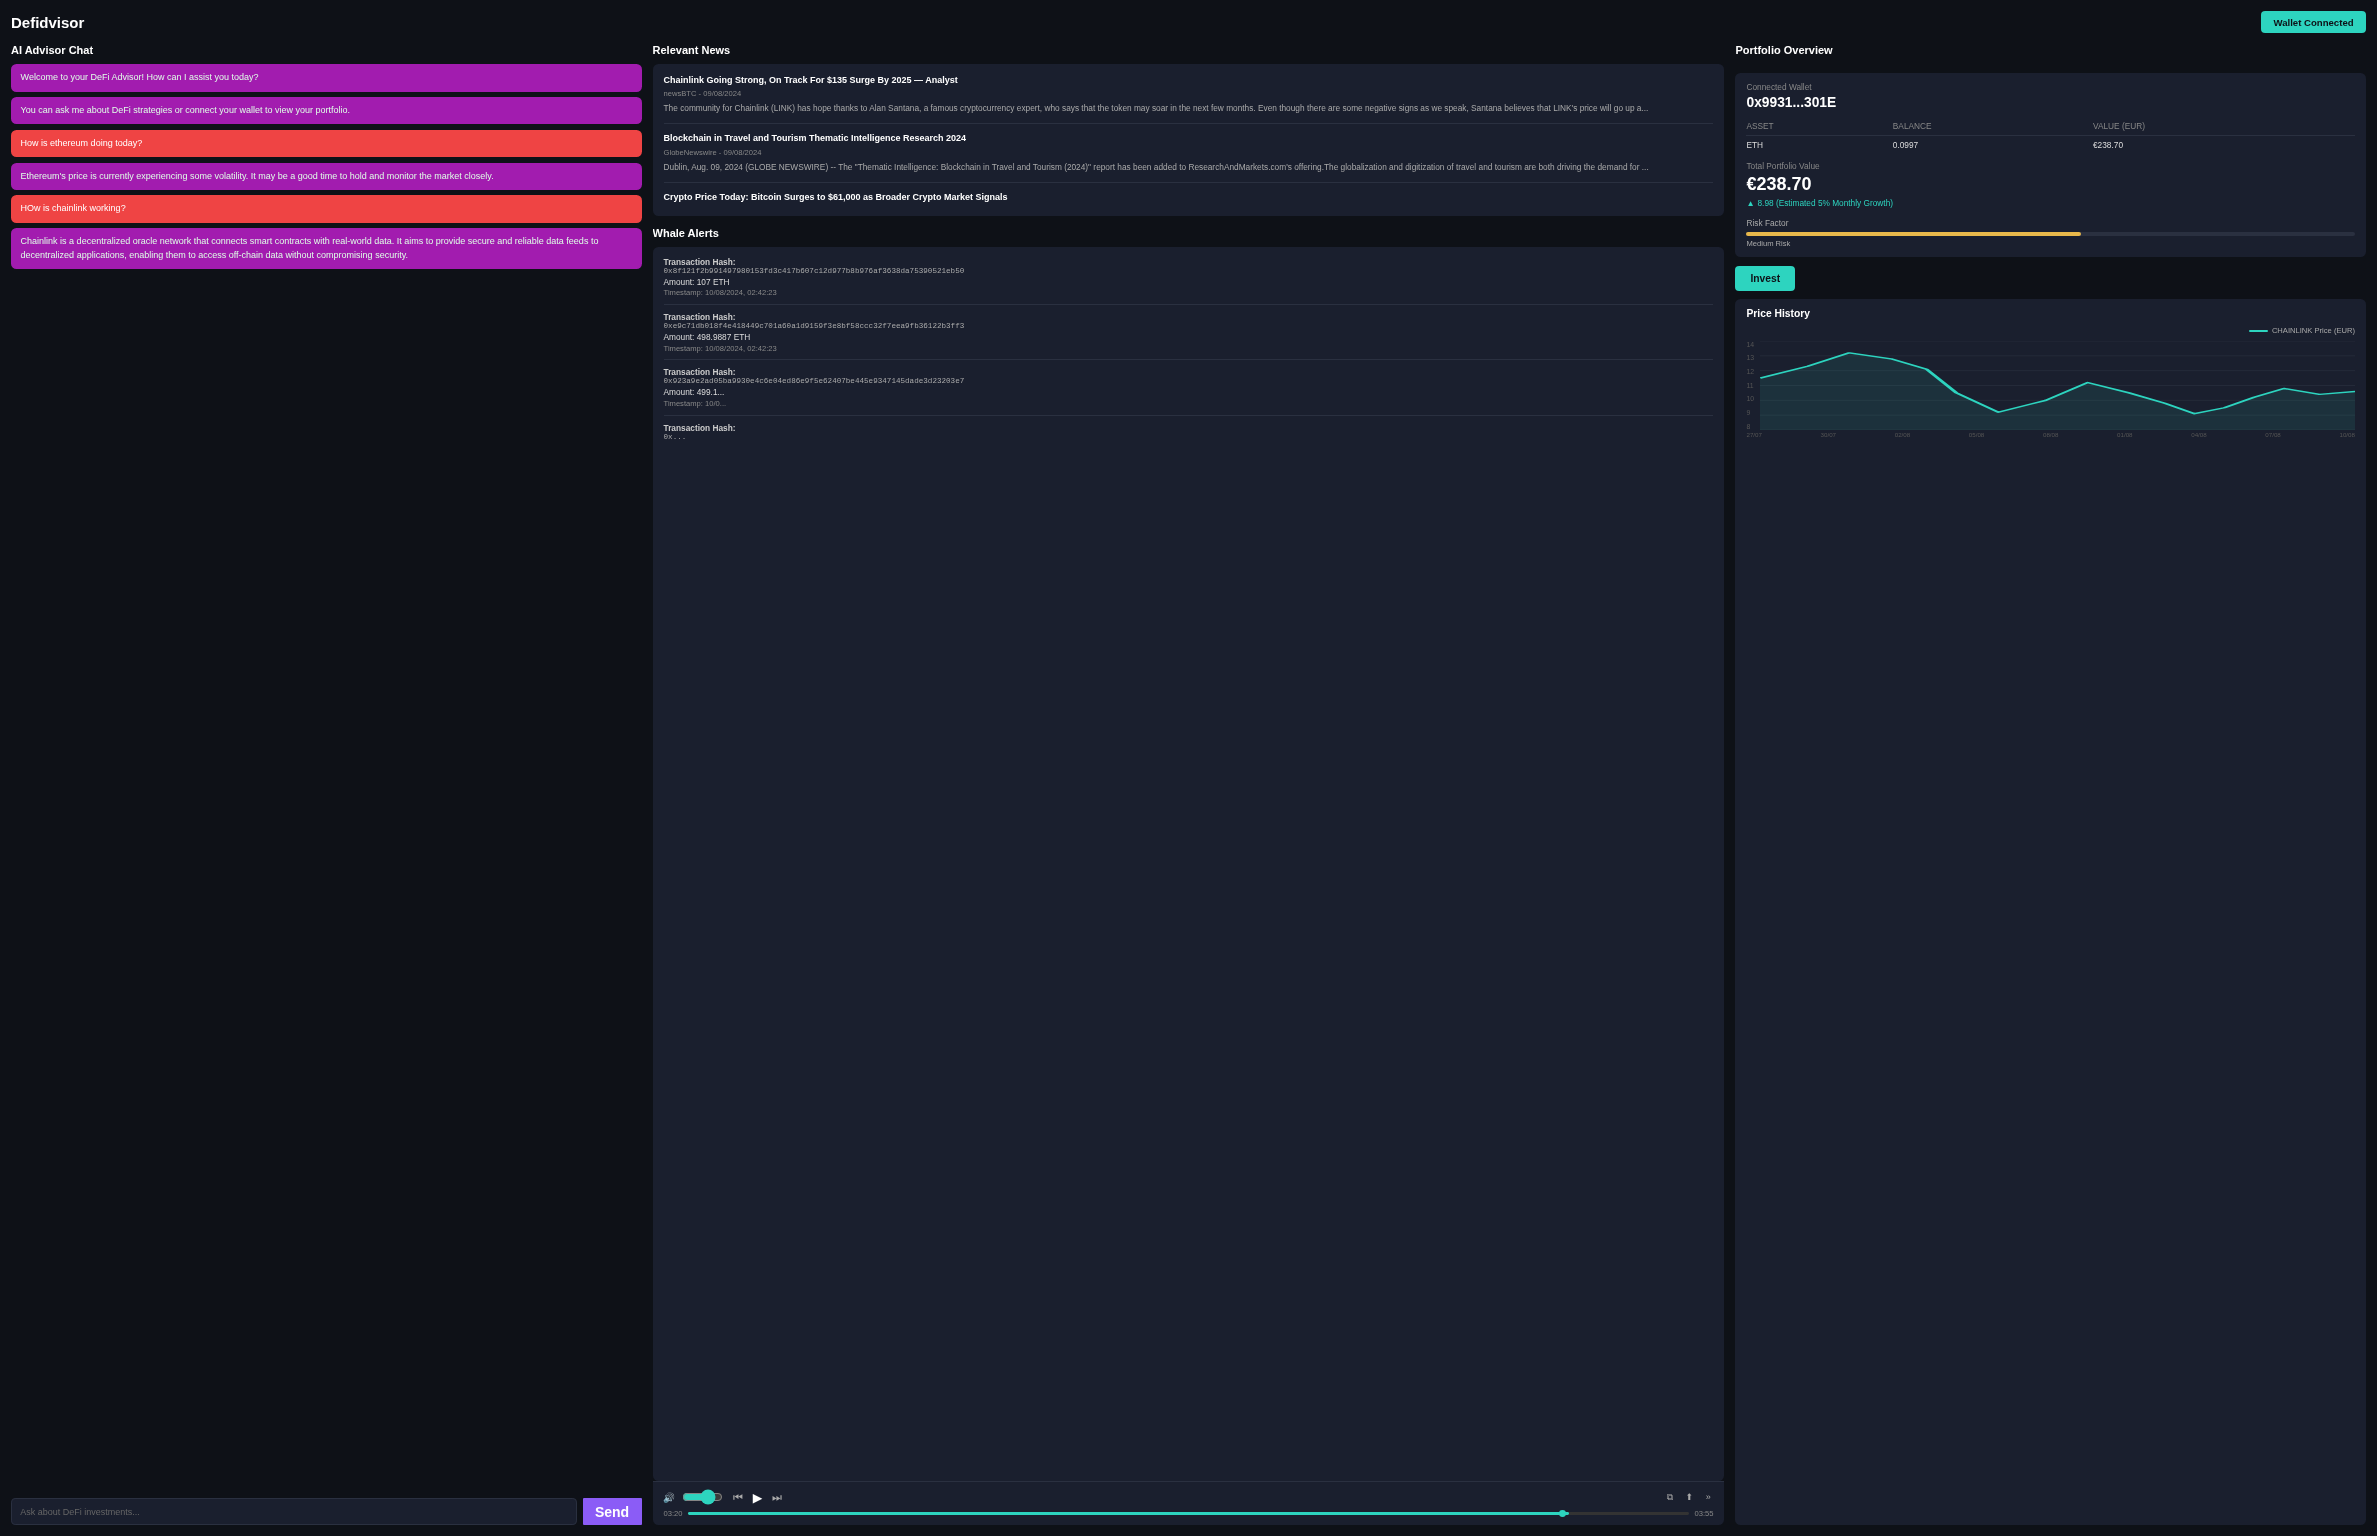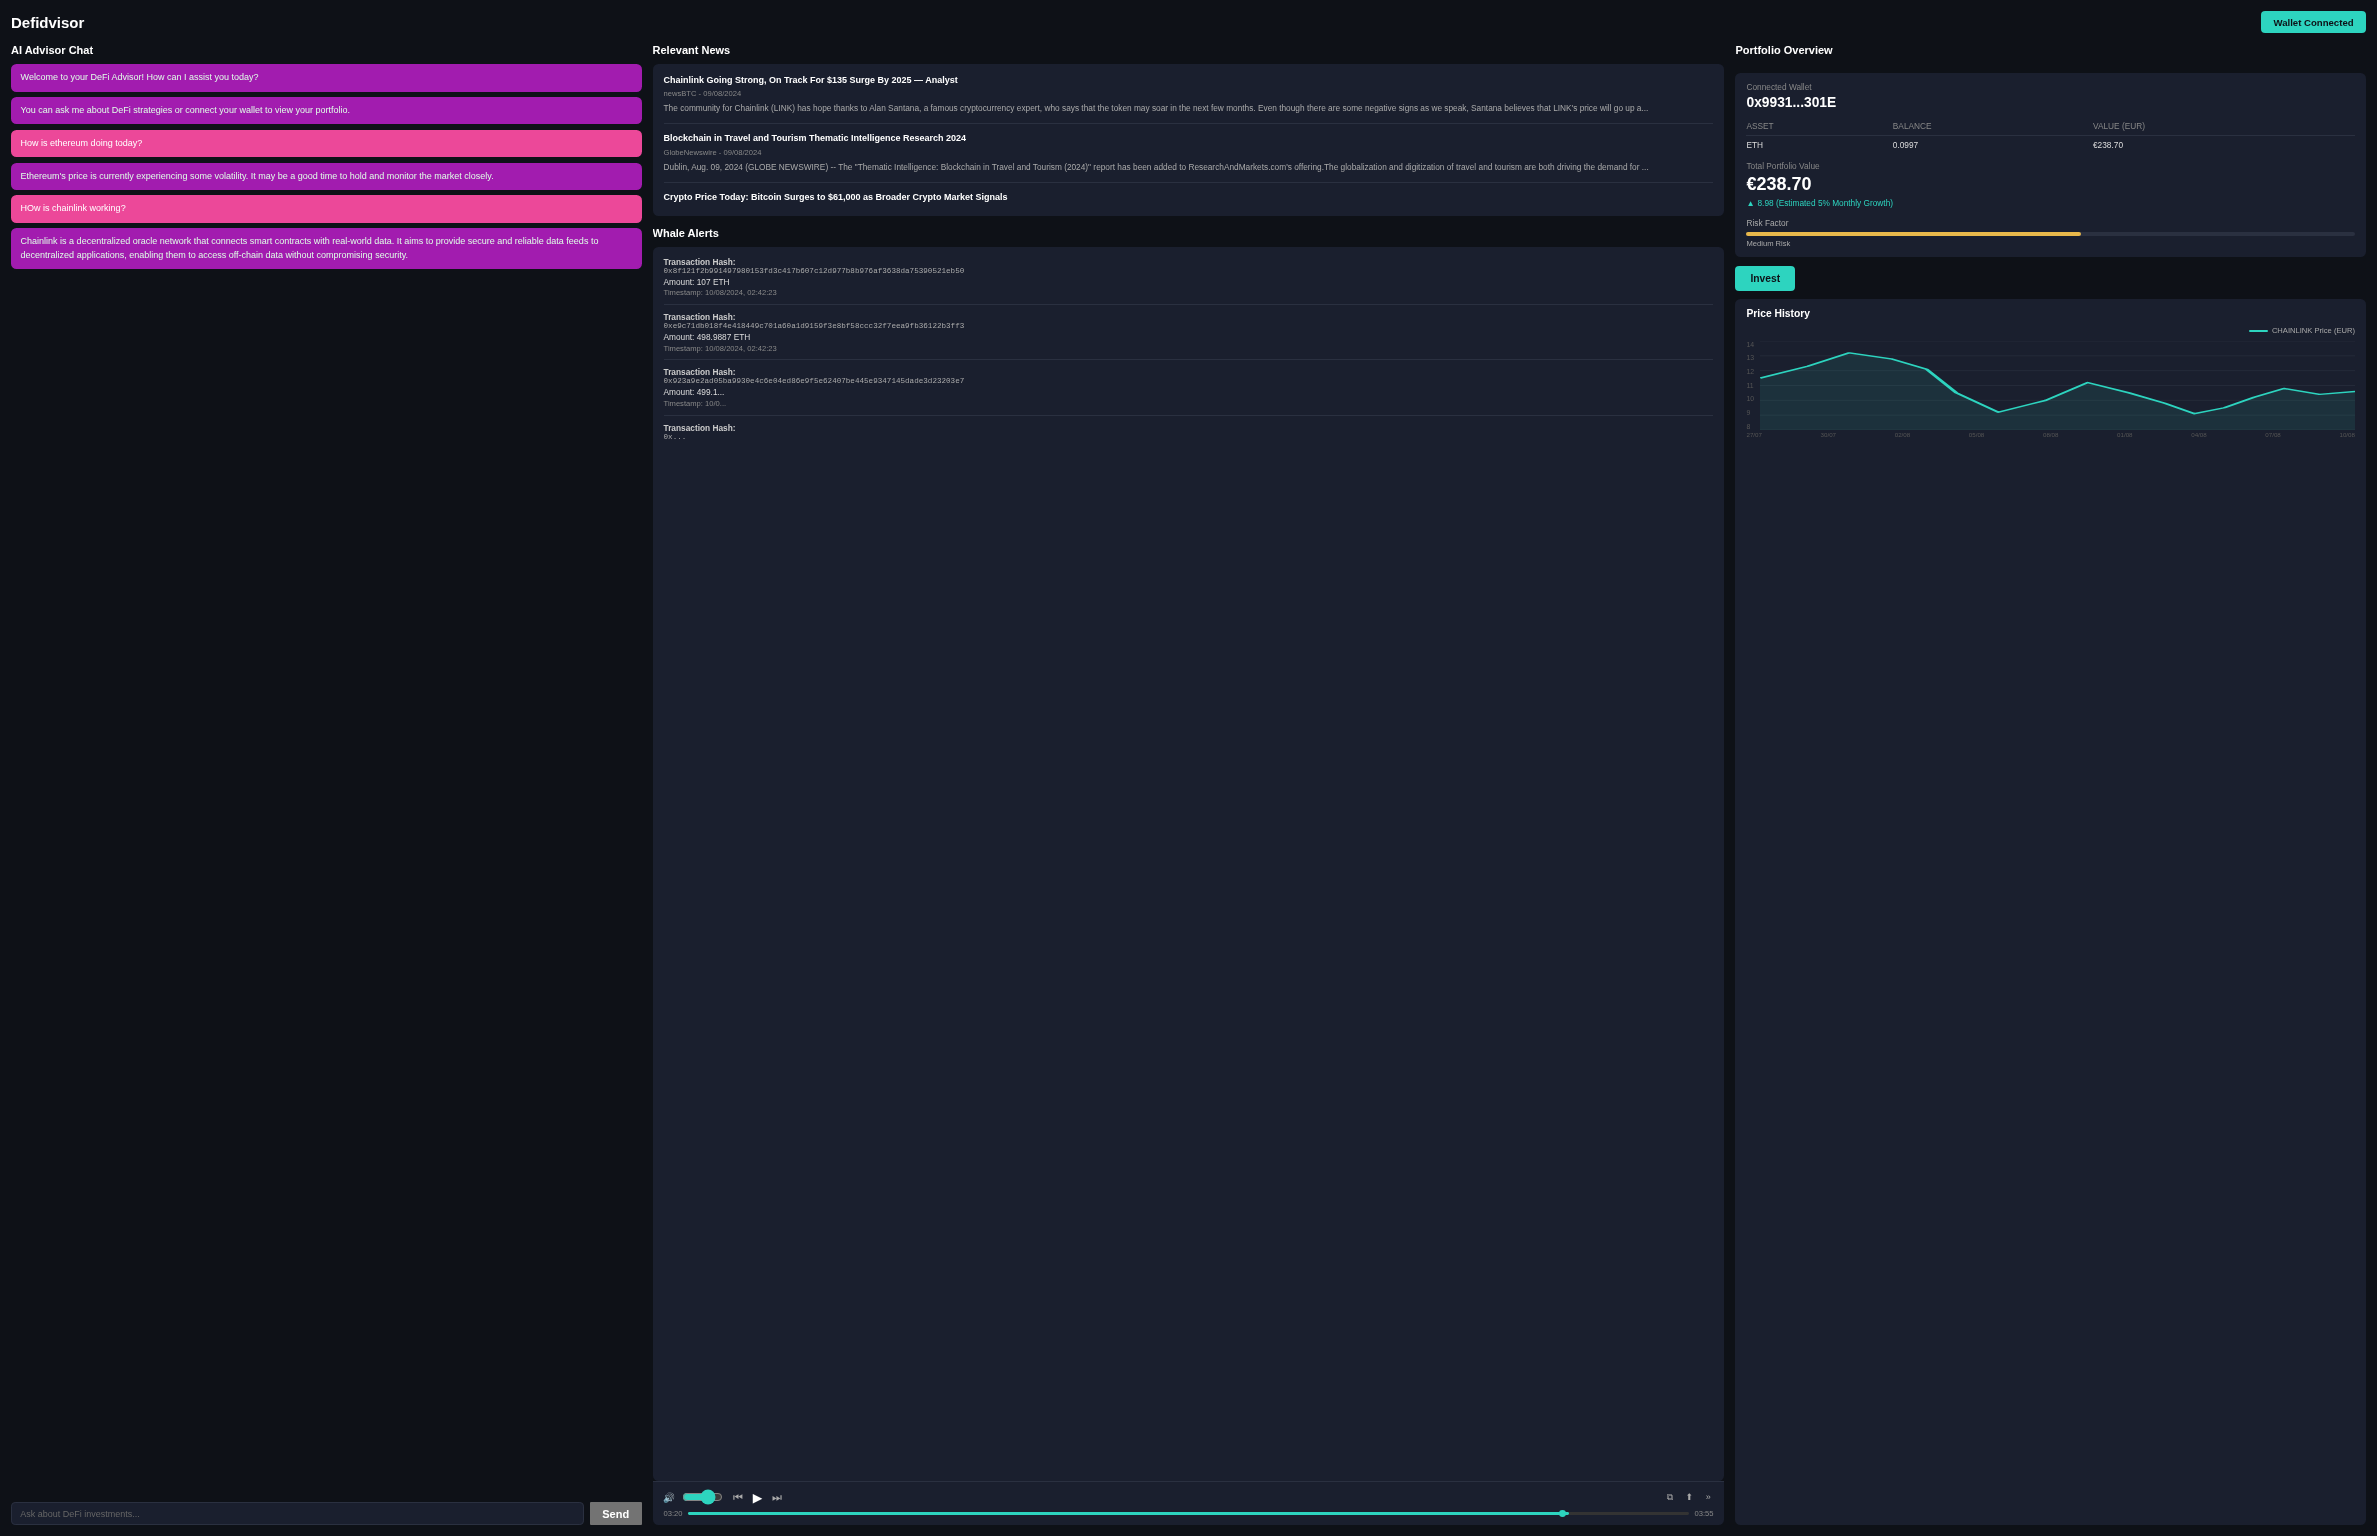--- a/index.html
+++ b/index.html
@@ -67,45 +67,45 @@
       border-radius: 5.5px;
       padding: 6.9px 9.6px;
       line-height: 1.5;
       font-size: 9px;
     }
     .chat-bubble.assistant {
       background: #a21caf;
       color: #e0ffe8;
     }
     .chat-bubble.user {
-      background: #ec4899;
+      background: #ef4444;
       color: #fff;
     }
     .chat-input-row {
       display: flex;
       gap: 5.5px;
     }
     .chat-input {
       flex: 1;
       background: #1a1f2e;
       border: 0.7px solid #2a3040;
       border-radius: 4.1px;
       color: #e0e0e0;
       padding: 5.5px 8.3px;
       font-size: 9px;
       outline: none;
     }
     .chat-input::placeholder { color: #666; }
     .send-btn {
-      background: #737373;
+      background: #8b5cf6;
       color: #fff;
       border: none;
       border-radius: 1px;
       padding: 5.5px 12.4px;
-      font-size: 11px;
+      font-size: 14px;
       font-weight: 600;
       cursor: pointer;
     }
     
     .middle-panel {
       display: flex;
       flex-direction: column;
       overflow: hidden;
     }
     .news-section {

